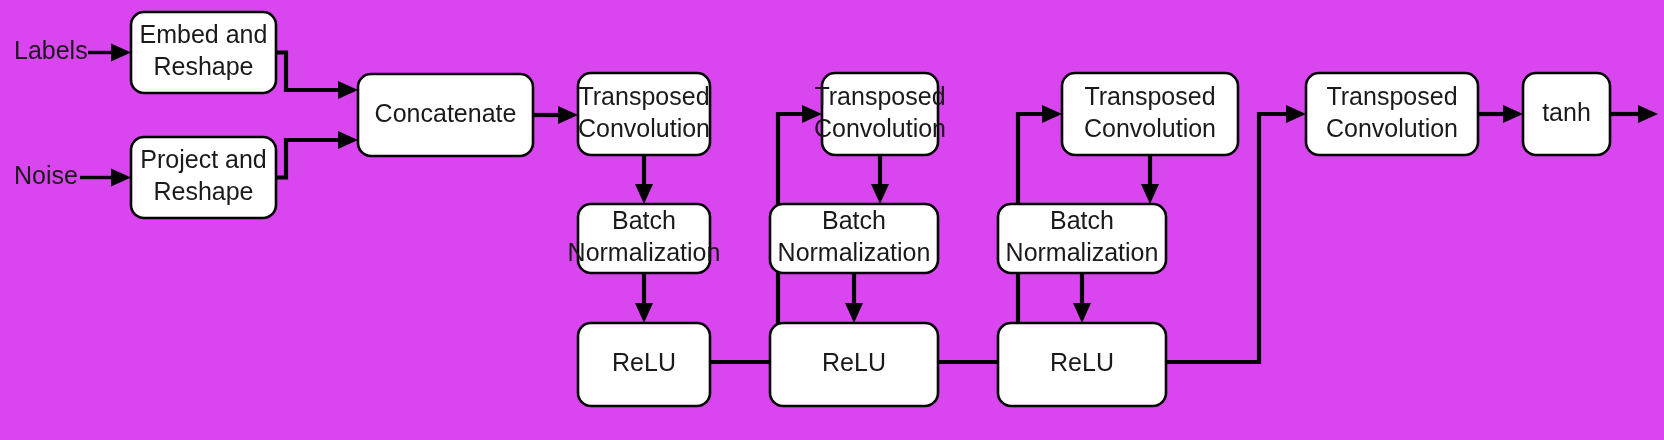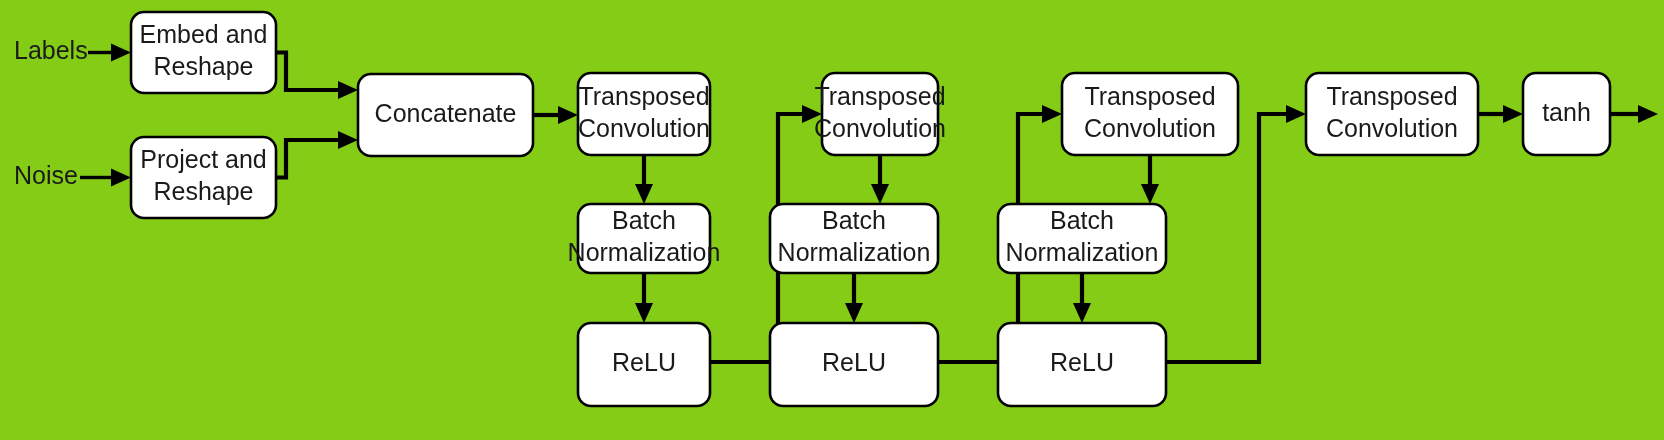--- a/index.html
+++ b/index.html
@@ -10,21 +10,21 @@
   body {
     width: 1664px;
     height: 440px;
     overflow: hidden;
     font-family: "Liberation Sans", sans-serif;
   }
   #diagram-root {
     position: relative;
     width: 1664px;
     height: 440px;
-    background: #84cc16;
+    background: #d946ef;
   }
   svg#flow-svg {
     position: absolute;
     top: 0;
     left: 0;
     width: 1664px;
     height: 440px;
     display: block;
   }
   .node-rect {

